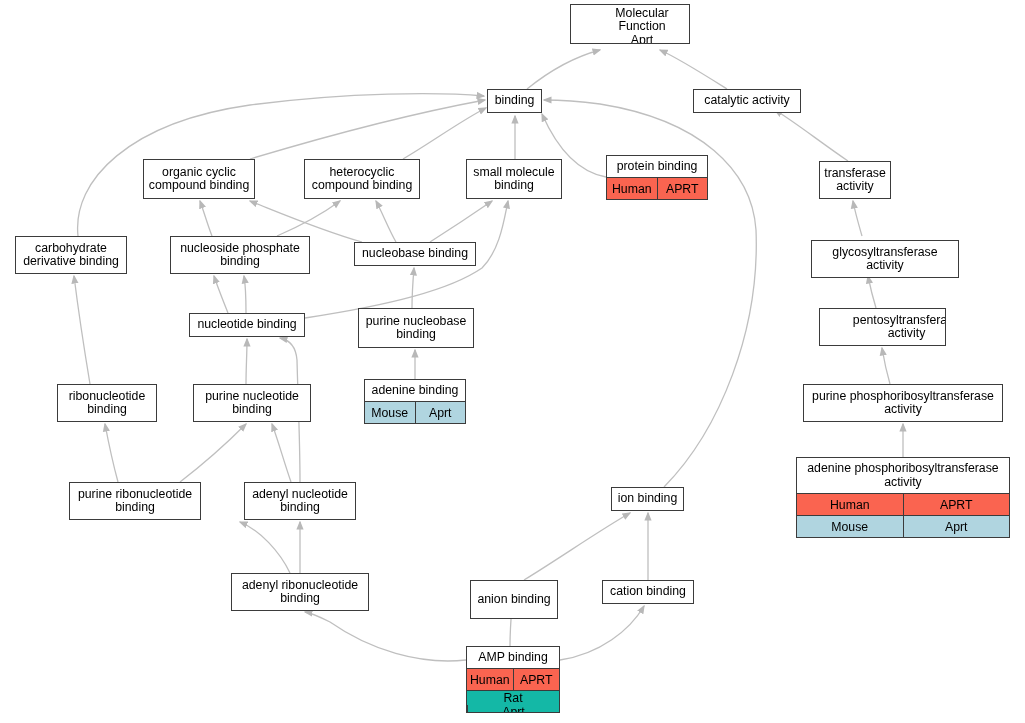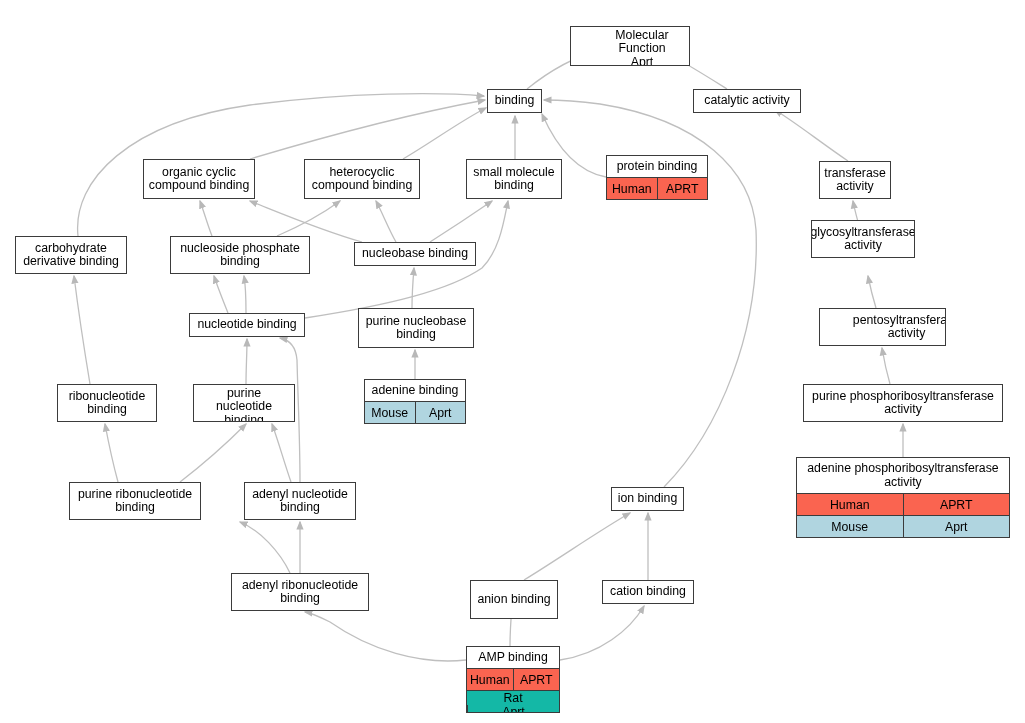--- a/index.html
+++ b/index.html
@@ -112,21 +112,21 @@
         <path d="M 300 573 C 300 556, 300 542, 300 522" fill="none" stroke="#BFBFBF" stroke-width="1.3" marker-end="url(#arrowhead)"></path>
         <path d="M 524 580 C 560 558, 600 530, 630 513" fill="none" stroke="#BFBFBF" stroke-width="1.3" marker-end="url(#arrowhead)"></path>
         <path d="M 648 580 C 648 560, 648 540, 648 513" fill="none" stroke="#BFBFBF" stroke-width="1.3" marker-end="url(#arrowhead)"></path>
         <path d="M 664 487 C 720 430, 760 330, 756 230 C 752 170, 700 120, 600 104 C 570 100, 552 100, 544 100" fill="none" stroke="#BFBFBF" stroke-width="1.3" marker-end="url(#arrowhead)"></path>
         <path d="M 510 646 C 510 630, 511 618, 512 606" fill="none" stroke="#BFBFBF" stroke-width="1.3" marker-end="url(#arrowhead)"></path>
         <path d="M 560 660 C 600 654, 630 630, 644 606" fill="none" stroke="#BFBFBF" stroke-width="1.3" marker-end="url(#arrowhead)"></path>
         <path d="M 466 660 C 420 665, 370 650, 330 622 C 318 616, 312 613, 305 612" fill="none" stroke="#BFBFBF" stroke-width="1.3" marker-end="url(#arrowhead)"></path>
       </g>
   </svg>
   <div id="nodes-group">
-      <div class="node" style="left: 570px; top: 26px; width: 120px; height: 40px; padding-left: 24px;">
+      <div class="node" style="left: 570px; top: 4px; width: 120px; height: 40px; padding-left: 24px;">
         <div class="node-title">Molecular Function
 Aprt</div>
       </div>
       <div class="node" style="left: 487px; top: 89px; width: 55px; height: 24px;">
         <div class="node-title">binding</div>
       </div>
       <div class="node" style="left: 693px; top: 89px; width: 108px; height: 24px;">
         <div class="node-title">catalytic activity</div>
       </div>
       <div class="node" style="left: 143px; top: 159px; width: 112px; height: 40px;">
@@ -156,40 +156,40 @@
         <div class="node-title">carbohydrate
 derivative binding</div>
       </div>
       <div class="node" style="left: 170px; top: 236px; width: 140px; height: 38px;">
         <div class="node-title">nucleoside phosphate
 binding</div>
       </div>
       <div class="node" style="left: 354px; top: 242px; width: 122px; height: 24px;">
         <div class="node-title">nucleobase binding</div>
       </div>
-      <div class="node" style="left: 811px; top: 220px; width: 104px; height: 38px;">
+      <div class="node" style="left: 811px; top: 240px; width: 148px; height: 38px;">
         <div class="node-title">glycosyltransferase
 activity</div>
       </div>
       <div class="node" style="left: 189px; top: 313px; width: 116px; height: 24px;">
         <div class="node-title">nucleotide binding</div>
       </div>
       <div class="node" style="left: 358px; top: 308px; width: 116px; height: 40px;">
         <div class="node-title">purine nucleobase
 binding</div>
       </div>
       <div class="node" style="left: 819px; top: 308px; width: 127px; height: 38px; padding-left: 48px;">
         <div class="node-title">pentosyltransferase
 activity</div>
       </div>
       <div class="node" style="left: 57px; top: 384px; width: 100px; height: 38px;">
         <div class="node-title">ribonucleotide
 binding</div>
       </div>
-      <div class="node" style="left: 193px; top: 384px; width: 102px; height: 38px; align-items: center;">
+      <div class="node" style="left: 193px; top: 384px; width: 118px; height: 38px; align-items: center;">
         <div class="node-title">purine nucleotide
 binding</div>
       </div>
       <div class="node" style="left: 364px; top: 379px; width: 102px; height: 45px;">
         <div class="node-title">adenine binding</div>
         <div class="ann-row" style="background: rgb(176, 213, 224);">
           <div class="ann-cell">Mouse</div>
           <div class="ann-cell">Aprt</div>
         </div>
       </div>

